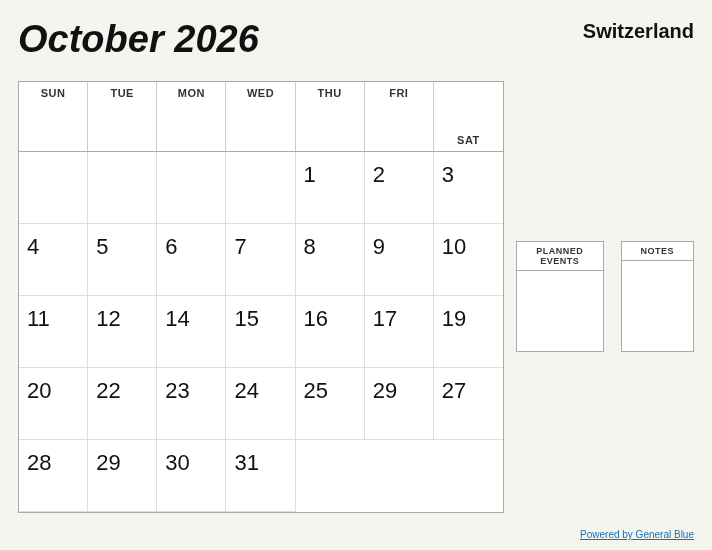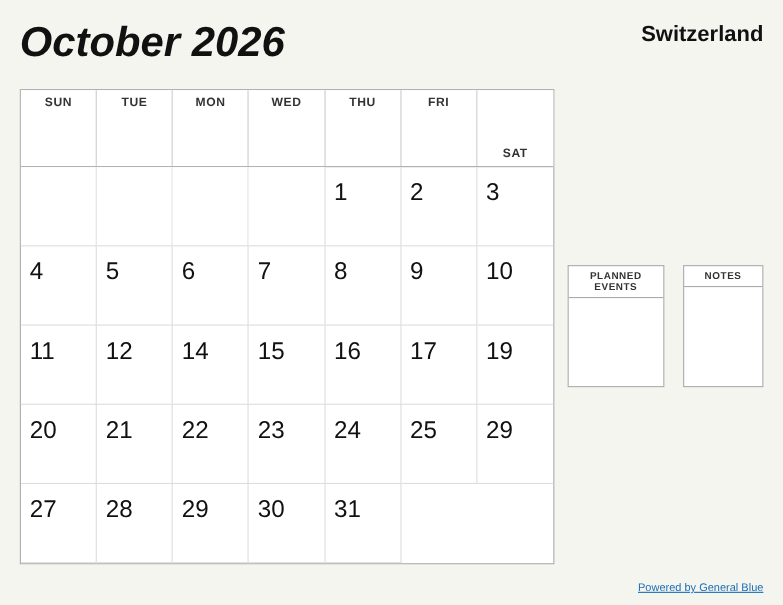--- a/index.html
+++ b/index.html
@@ -191,23 +191,20 @@
           <span class="day-num">16</span>
         </div>
         <div class="cal-cell">
           <span class="day-num">17</span>
         </div>
         <div class="cal-cell">
           <span class="day-num">19</span>
         </div>
         <div class="cal-cell">
           <span class="day-num">20</span>
-        </div>
-        <div class="cal-cell">
-          <span class="day-num">21</span>
         </div>
         <div class="cal-cell">
           <span class="day-num">22</span>
         </div>
         <div class="cal-cell">
           <span class="day-num">23</span>
         </div>
         <div class="cal-cell">
           <span class="day-num">24</span>
         </div>

